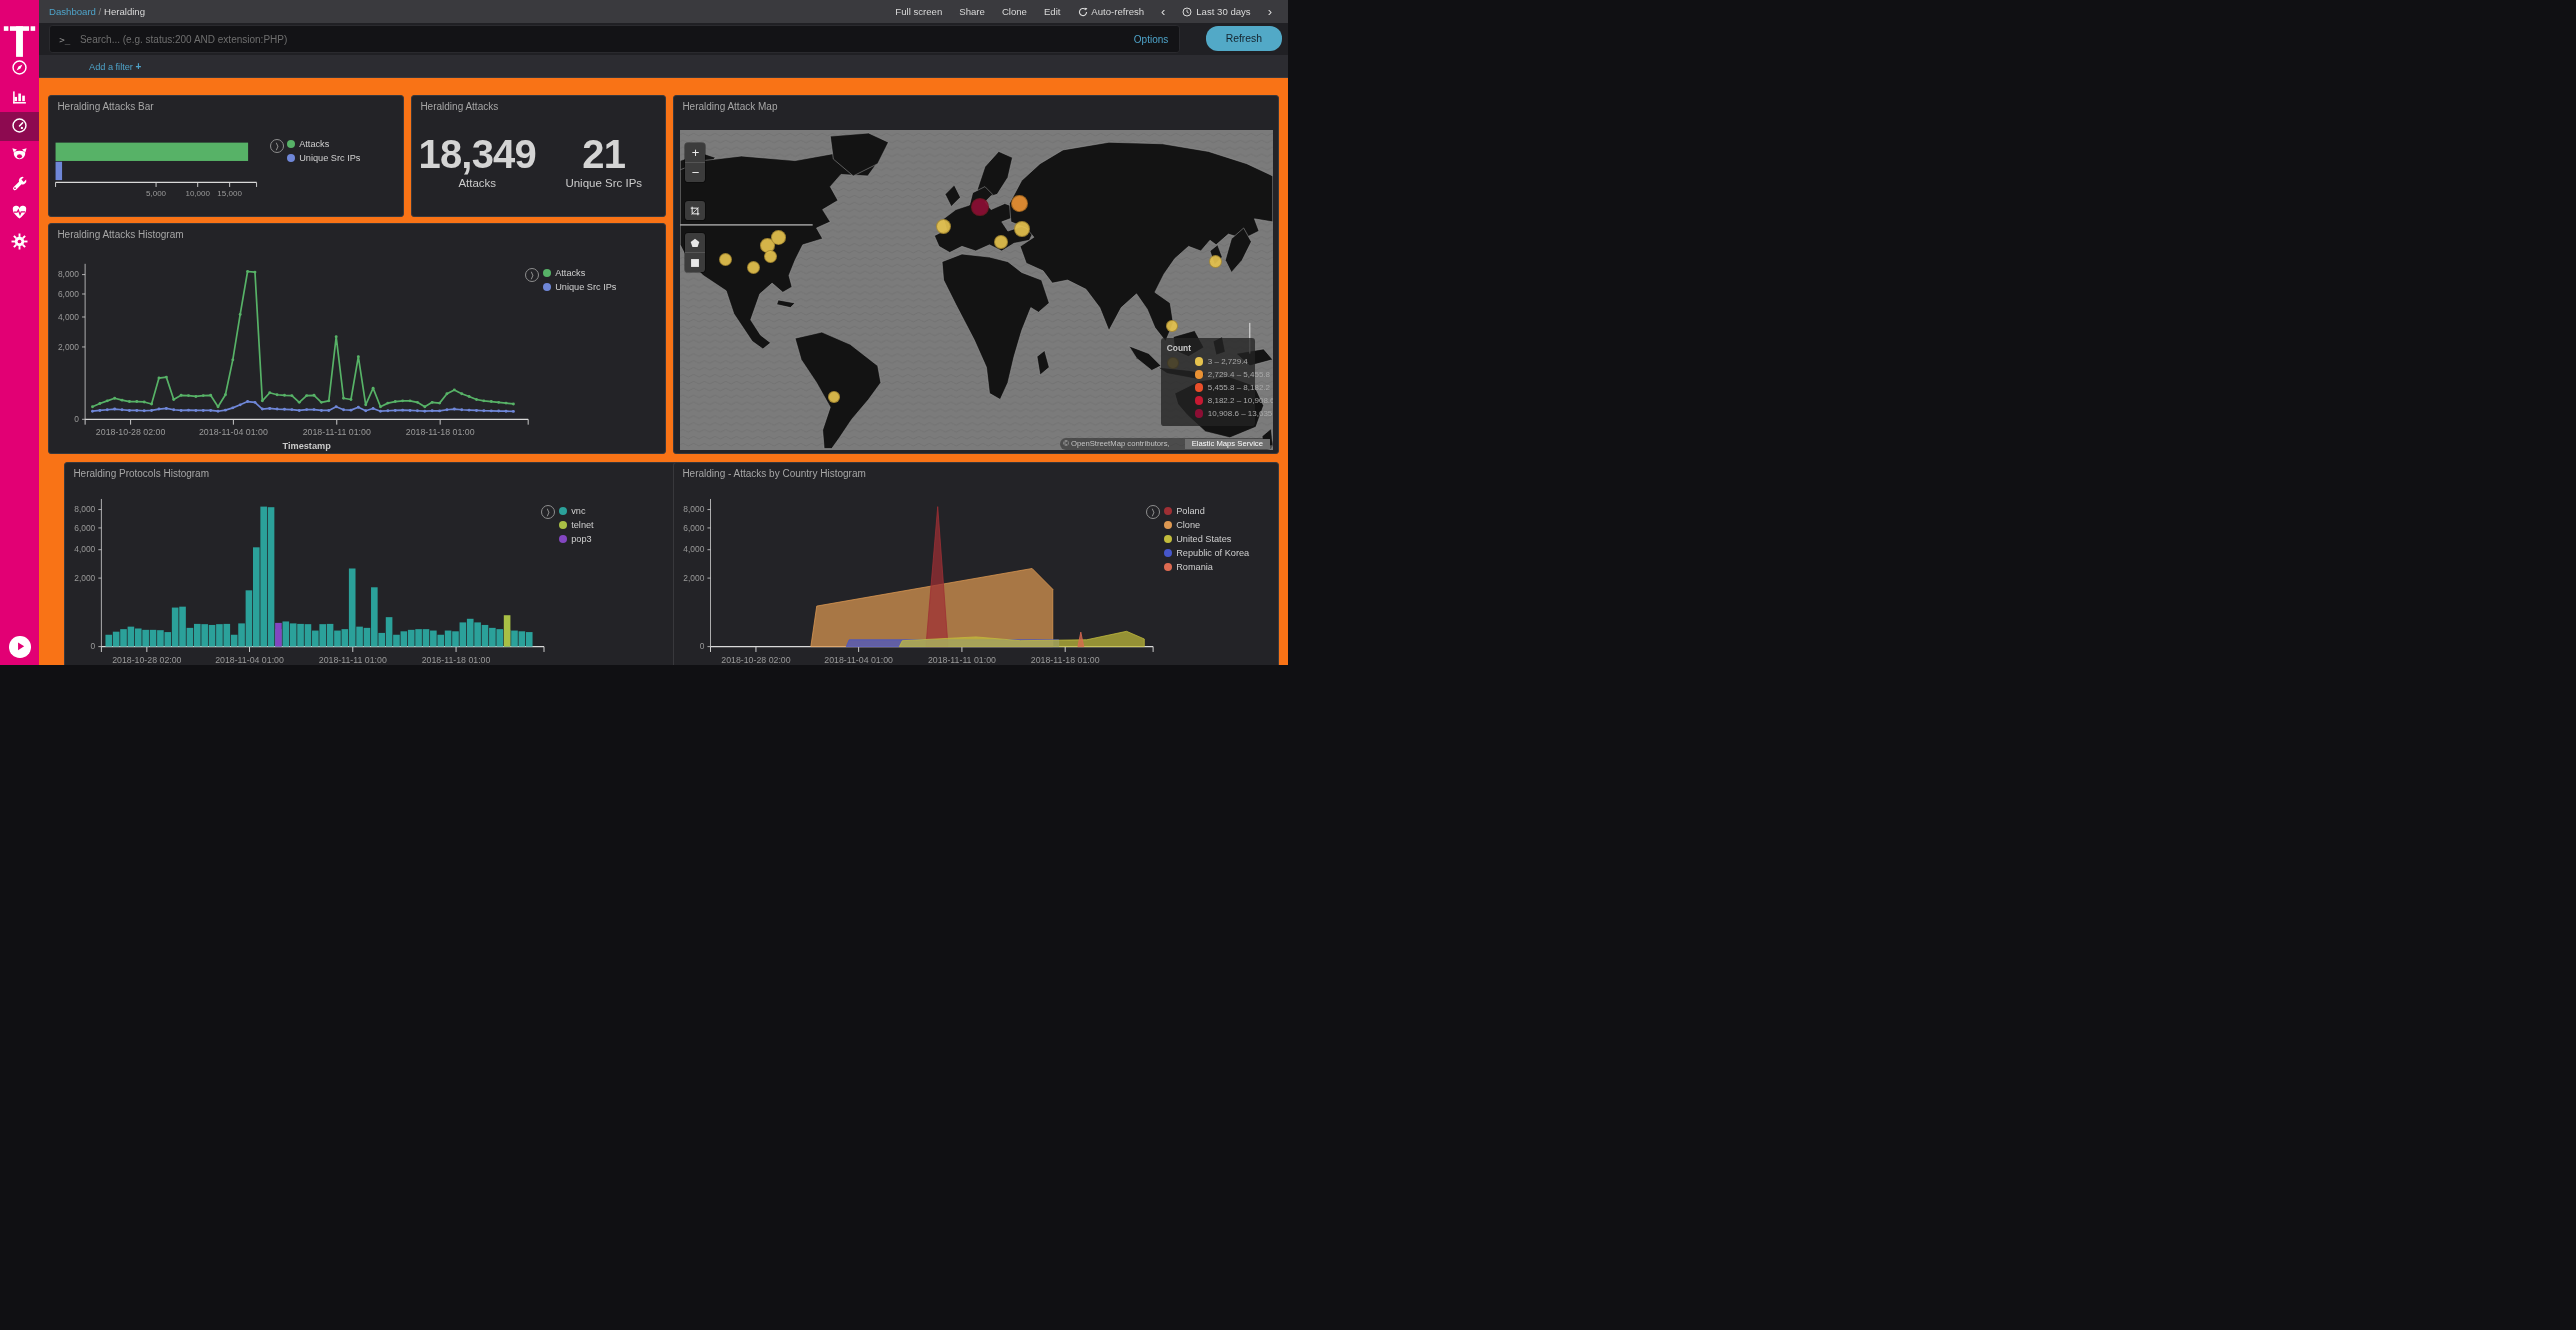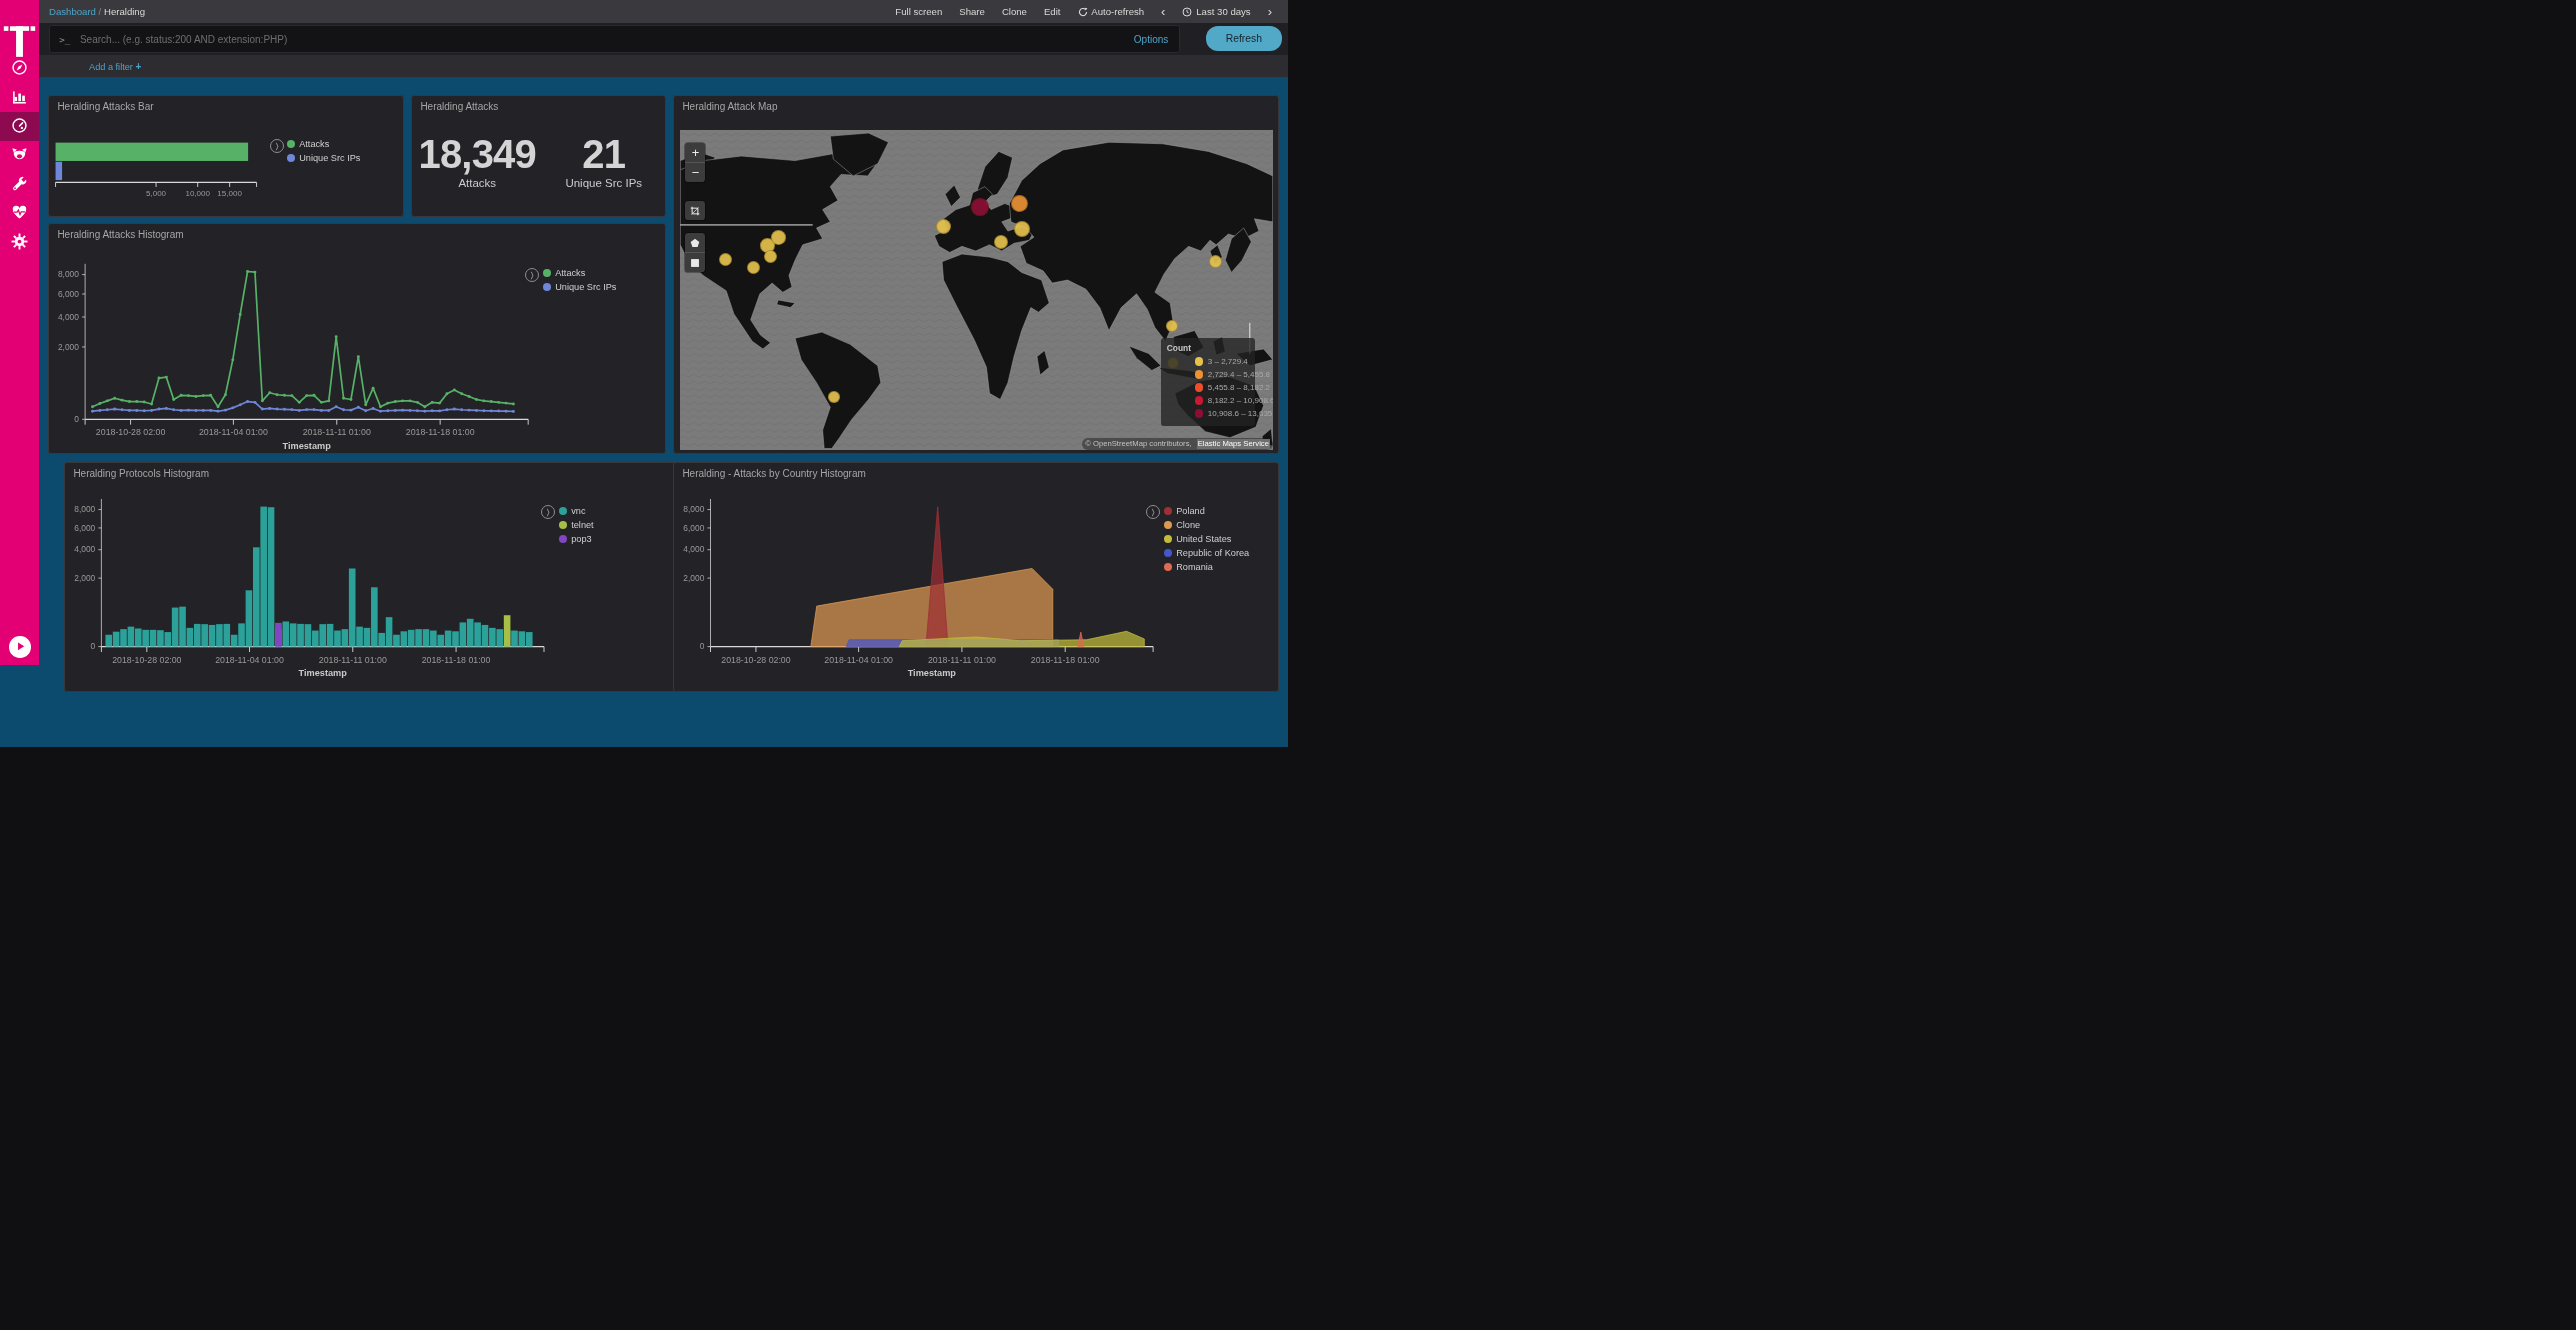--- a/index.html
+++ b/index.html
@@ -1,17 +1,17 @@
 <!DOCTYPE html>
 <html style="font-size:12.3px"><head>
 <meta charset="utf-8">
 <style>
   html,body{margin:0;padding:0;background:#101013;}
-  #page{position:relative;width:1288px;height:747px;overflow:hidden;
-        background:#0c4a6e;font-family:"Liberation Sans","DejaVu Sans",sans-serif;
+  #page{position:relative;width:1288px;height:665px;overflow:hidden;
+        background:#f97316;font-family:"Liberation Sans","DejaVu Sans",sans-serif;
         -webkit-font-smoothing:antialiased;}
   
   #sidebar{position:absolute;left:0;top:0;width:39px;height:665px;background:#e20074;z-index:30;}
   .side-item{position:absolute;left:0;width:39px;height:29px;display:flex;align-items:center;justify-content:center;cursor:pointer;}
   .side-item.active{background:#8d0a50;}
   #logo{position:absolute;left:0;top:17px;width:39px;height:43px;}
   #collapse-btn{position:absolute;left:9.2px;top:636px;width:21.5px;height:21.5px;border-radius:50%;background:#fff;
        display:flex;align-items:center;justify-content:center;cursor:pointer;}
   
   #topnav{position:absolute;left:39px;top:0;right:0;height:23px;background:#3a3a3e;display:flex;align-items:center;z-index:20;}
@@ -64,21 +64,21 @@
   .map-ctl{position:absolute;left:5.4px;width:20px;background:#3c3c3c;border-radius:3.1px;overflow:hidden;box-shadow:0 0 0 0.8px rgba(0,0,0,.4);}
   .map-btn{width:20px;height:19px;display:flex;align-items:center;justify-content:center;color:#efefef;font-size:13px;cursor:pointer;}
   .map-btn + .map-btn{border-top:0.8px solid #555;}
   #map-legend{position:absolute;right:18.4px;bottom:24.5px;width:94px;background:rgba(34,34,34,.78);border-radius:3.1px;
       padding:4.6px 6.1px 5.4px 6.1px;box-sizing:border-box;}
   #map-legend .lg-title{font-size:8.4px;font-weight:bold;color:#c9c9c9;margin-bottom:2.3px;}
   .lg-row{display:flex;align-items:center;height:13px;font-size:8px;color:#a9a9a9;white-space:nowrap;margin-left:28px;}
   .lg-dot{width:8.4px;height:8.4px;border-radius:50%;margin-right:4.6px;flex:none;}
   #map-attrib{position:absolute;right:0;bottom:0;height:12.3px;display:flex;align-items:center;font-size:7.7px;
       background:rgba(20,20,20,.45);color:#c3c3c3;padding:0 3.1px;border-radius:6px;}
-  #map-attrib .svc{background:#6f6f6f;color:#fdfdfd;padding:0 1px;margin-left:5px;height:10.7px;display:flex;align-items:center;}
+  #map-attrib .svc{background:#6f6f6f;color:#fdfdfd;padding:0 7px;margin-left:15px;height:10.7px;display:flex;align-items:center;}
 </style>
 </head>
 <body>
 
 <div id="page">
 
   <nav id="sidebar">
     <div id="logo">
       <svg width="39" height="43" viewBox="0 0 51 56">
         <g fill="#ffffff">

